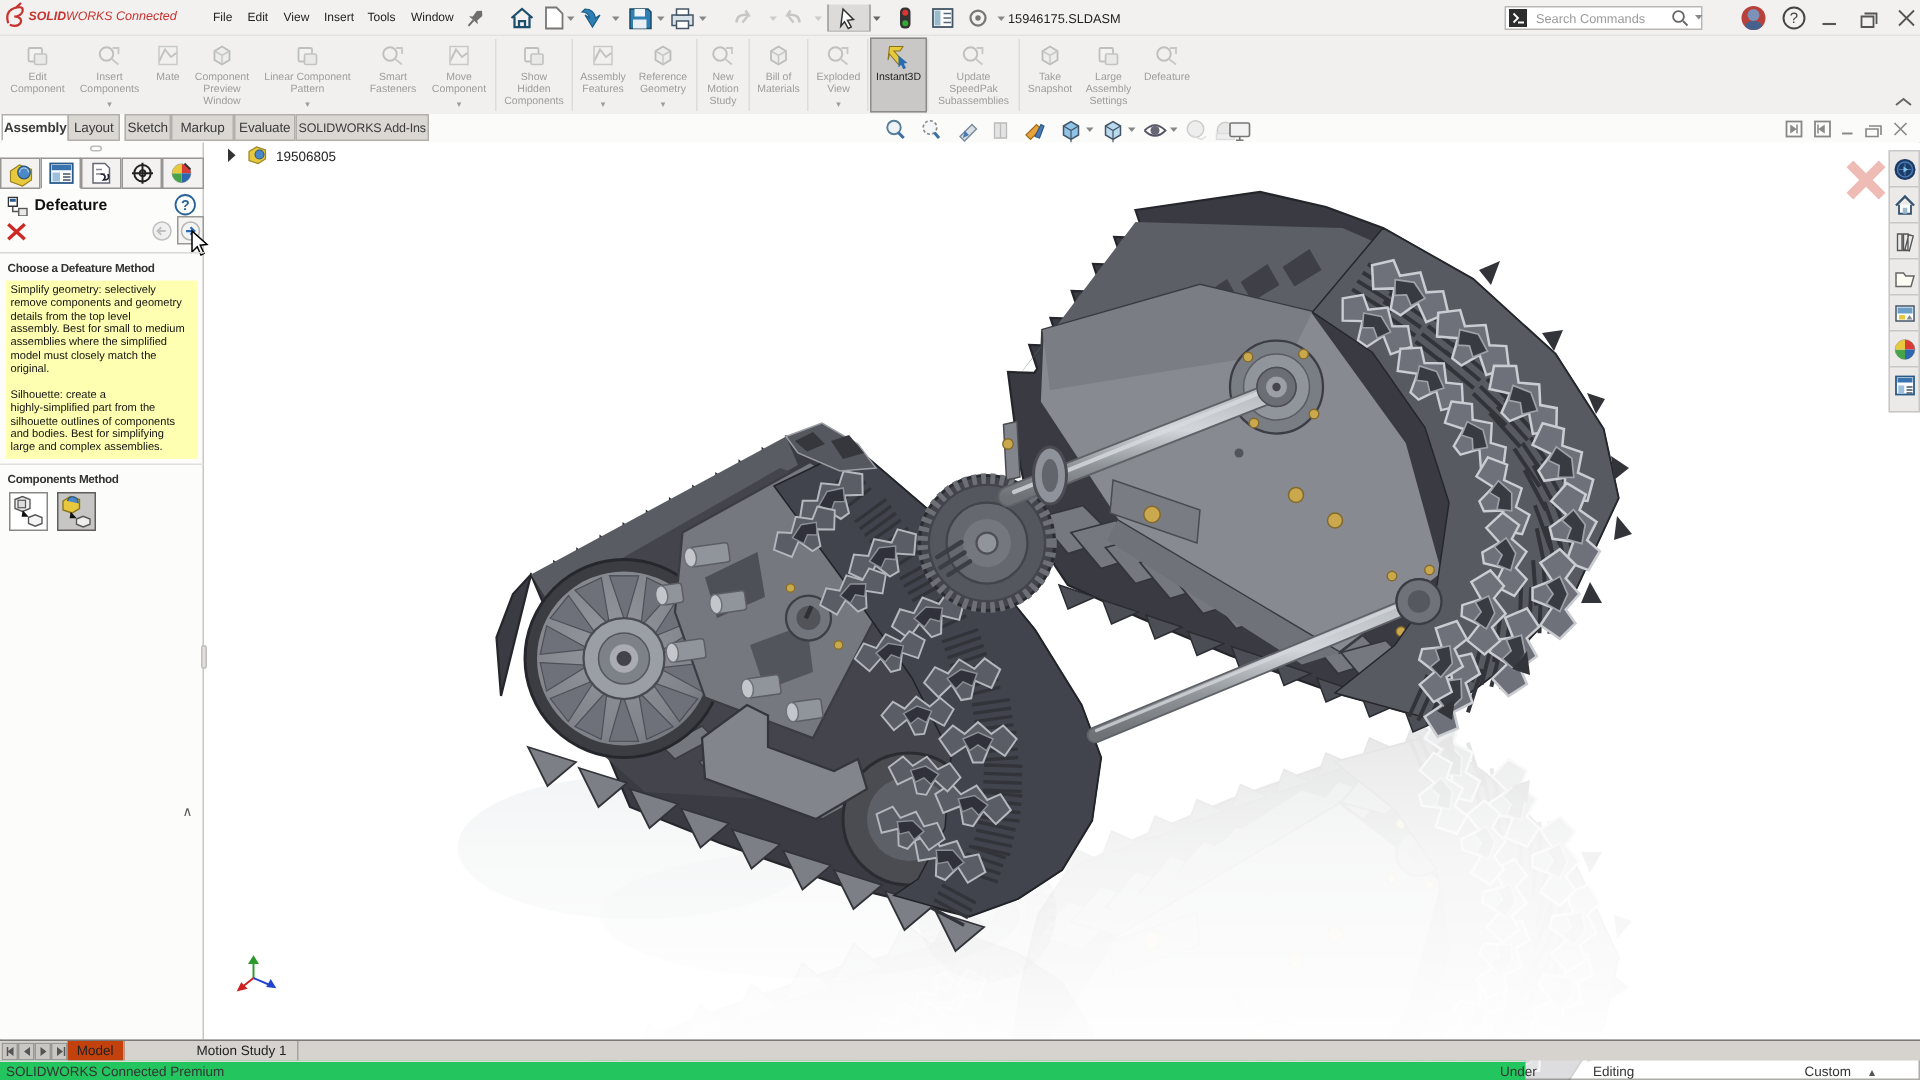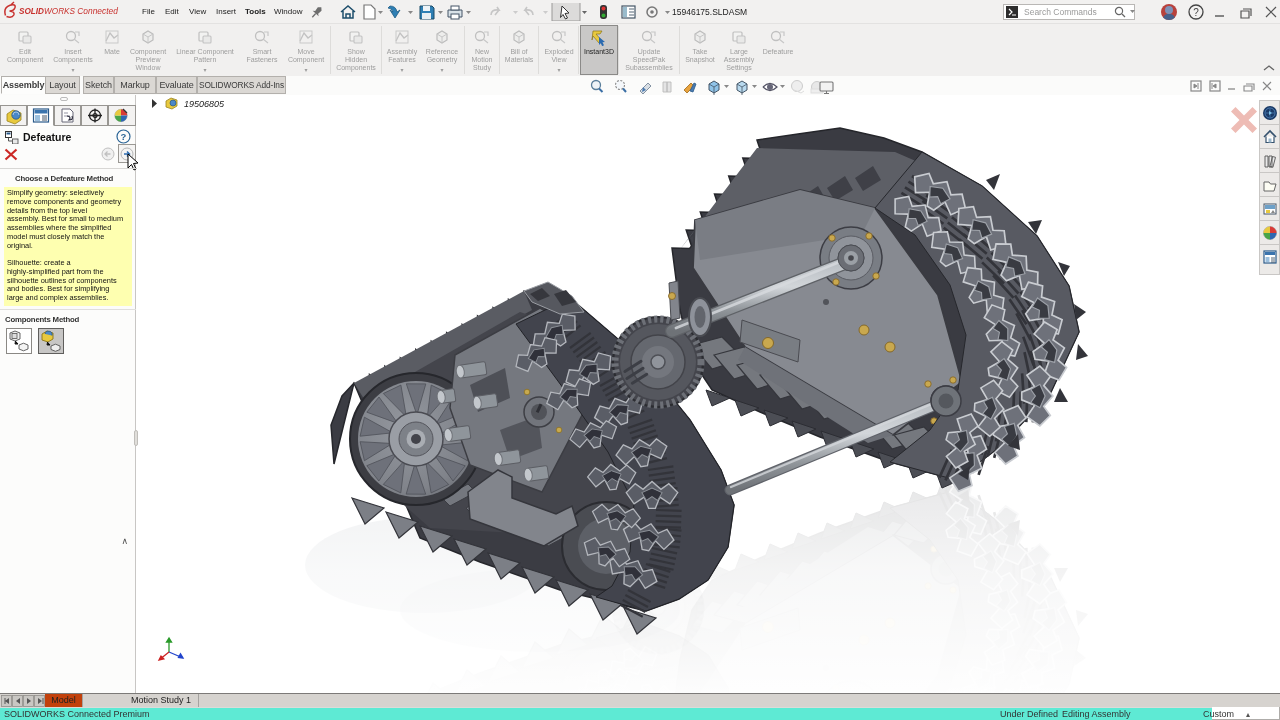--- a/index.html
+++ b/index.html
@@ -25,41 +25,41 @@
 .ptab.active { background:#fff; border-bottom:1px solid #fff; }
 #grpA, #grpB { position:absolute; left:0; width:136px; font-size:7.8px; letter-spacing:-0.2px; font-weight:bold; color:#333; }
 .chev { position:absolute; right:8px; top:1px; color:#555; font-size:9px; font-weight:normal; }
 #yellowbox { position:absolute; left:4px; top:92px; width:128px; height:119px; background:#feffb0; font-size:7.4px; line-height:8.75px; color:#111; padding:2px 0 0 3px; white-space:nowrap; overflow:hidden; }
 .mbtn { position:absolute; width:26px; height:26px; border:1px solid #8a8884; background:#fff; }
 .mbtn.pressed { background:#c7c6c5; border:1px solid #5f5e5c; }
 
 #bottomtabs { position:absolute; left:0; top:693px; width:1280px; height:14px; background:#d6d3cf; border-top:1px solid #7c7a78; }
 .btab { position:absolute; top:0px; height:14px; line-height:13px; font-size:9px; color:#222; text-align:center; background:#d6d3cf; border-right:1px solid #a5a3a0; }
 .btab.active { background:#c2410c; font-weight:normal; }
-#statusbar { position:absolute; left:0; top:707px; width:1212px; height:13px; background:#5eead4; border-top:1px solid #dcdbd9; font-size:9px; color:#333;padding-left:48px; }
+#statusbar { position:absolute; left:0; top:707px; width:1017px; height:13px; background:#22c55e; border-top:1px solid #dcdbd9; font-size:9px; color:#333;padding-left:48px; }
 .sbtxt { position:absolute; top:1px; line-height:11px; }
 
 #viewport { position:absolute; left:137px; top:95px; width:1143px; height:598px; background:#ffffff; }
 #taskpane { position:absolute; right:0px; top:100px; width:21px; height:175px; background:#eceae8; border:1px solid #c9c7c5; }
 .tpbtn { width:19px; height:24px; border-bottom:1px solid #c9c7c5; display:flex; align-items:center; justify-content:center; }
 </style>
 </head>
 <body>
 <div id="app">
 
 <div id="titlebar">
   <svg id="logo" width="140" height="18" viewBox="0 0 140 18" style="left:0;top:1px;position:absolute;">
     <path d="M5.5 14.5 Q3 6.5 10 4.2 Q16 2.6 15 6.5 Q14 10 9.5 10 Q15 10.5 13.8 14 Q12 17.5 6.5 15.5 M10.5 4.2 L14 1" fill="none" stroke="#c8322f" stroke-width="1.5"></path>
     <text x="19" y="12.5" font-size="8.2px" font-weight="bold" font-style="italic" fill="#c8322f" font-family="Liberation Sans">SOLID<tspan font-weight="normal">WORKS</tspan><tspan font-weight="normal" font-size="8.4px"> Connected</tspan></text>
   </svg>
   <div class="menu" style="left:142px;">File</div>
   <div class="menu" style="left:165px;">Edit</div>
   <div class="menu" style="left:189px;">View</div>
   <div class="menu" style="left:216px;">Insert</div>
-  <div class="menu" style="left:245px;font-weight:bold;">Tools</div>
+  <div class="menu" style="left:245px;">Tools</div>
   <div class="menu" style="left:274px;">Window</div>
   <div class="menu" style="left:672px; font-size:8.5px;">15946175.SLDASM</div>
   <svg class="abs" style="left:309px;top:4px;" width="16" height="16" viewBox="0 0 16 16">
         <g transform="rotate(42 8 8)">
           <path d="M8 1.5 L10.5 4 L10 8.5 L12 10 L4 10 L6 8.5 L5.5 4 Z" fill="#6e6e6e"></path>
           <path d="M8 10 L8 15" stroke="#6e6e6e" stroke-width="1.3"></path>
         </g>
       </svg>
 
   <svg class="abs" style="left:337px;top:3px;" width="345" height="18" viewBox="0 0 345 18">
@@ -815,21 +815,21 @@
         <ellipse cx="700" cy="317" rx="11" ry="19" fill="#8e929a" stroke="#4a4c52" stroke-width="2"></ellipse>
         <ellipse cx="700" cy="317" rx="5.5" ry="11" fill="#62656c"></ellipse>
         <polygon points="669,283 678,281 680,318 671,320" fill="#82858c" stroke="#4a4c52" stroke-width="1"></polygon>
         <circle cx="672" cy="296" r="3.5" fill="#c9a84e" stroke="#84682a" stroke-width="0.9"></circle>
       </g>
       <circle cx="851" cy="258" r="13" fill="#6b6e75" stroke="#4c4e54" stroke-width="1"></circle>
       <circle cx="851" cy="258" r="7" fill="#9ba0a6"></circle>
       <circle cx="851" cy="258" r="2.8" fill="#46474d"></circle>
     </svg>
 
-<div class="abs" style="left:150px;top:97px;width:200px;height:14px;font-style:italic;">
+<div class="abs" style="left:150px;top:97px;width:200px;height:14px;">
   <svg width="200" height="14" viewBox="0 0 200 14">
     <path d="M2 2 l5 4.5 l-5 4.5 z" fill="#333"></path>
     <g transform="translate(14,0)">
           <path d="M2 4 l5 -3 l6 2 l0 6 l-5 3 l-6 -2 z" fill="#e8c93e" stroke="#9a8420" stroke-width="0.8"></path>
           <circle cx="9" cy="6" r="3" fill="#4a88c8" stroke="#2a567f" stroke-width="0.7"></circle>
         </g>
     <text x="34" y="10" font-size="9" fill="#222" font-family="Liberation Sans">19506805</text>
   </svg>
 </div>
 
@@ -962,21 +962,21 @@
   <div class="abs" style="left:118px;top:49px;width:18px;height:19px;background:#f5f4f3;border:1px solid #9a9894;"></div>
   <svg class="abs" style="left:120px;top:52px;" width="14" height="14" viewBox="0 0 14 14">
         <circle cx="7" cy="7" r="6" fill="#f4f4f4" stroke="#b5b5b5" stroke-width="1"></circle>
         <path d="M4 7 h5 M7 4.5 L9.5 7 L7 9.5" stroke="#2a6ab0" stroke-width="1.5" fill="none"></path>
       </svg>
   <svg class="abs" style="left:126px;top:58px;" width="16" height="20" viewBox="0 0 16 20">
         <path d="M2 1 L2 15 L5.5 11.5 L8 17 L10 16 L7.5 10.5 L12 10 z" fill="#fff" stroke="#000" stroke-width="1"></path>
       </svg>
   <div class="abs" style="left:0px;top:73px;width:136px;height:1px;background:#d8d7d5;"></div>
 
-  <div id="grpA" style="top:79px;"><span style="margin-left:15px;">Choose a Defeature Method</span><span class="chev" style="top:80px;">∧</span></div>
+  <div id="grpA" style="top:79px;"><span style="margin-left:5px;">Choose a Defeature Method</span><span class="chev" style="top:80px;">∧</span></div>
   <div id="yellowbox">Simplify geometry: selectively<br>remove components and geometry<br>details from the top level<br>assembly. Best for small to medium<br>assemblies where the simplified<br>model must closely match the<br>original.<br><br>Silhouette: create a<br>highly-simplified part from the<br>silhouette outlines of components<br>and bodies. Best for simplifying<br>large and complex assemblies.</div>
   <div class="abs" style="left:0px;top:214px;width:136px;height:1px;background:#e0dfdd;"></div>
 
   <div id="grpB" style="top:220px;"><span style="margin-left:5px;">Components Method</span><span class="chev" style="top:221px;">∧</span></div>
   <div class="mbtn" style="left:6px;top:233px;"></div>
   <div class="mbtn pressed" style="left:38px;top:233px;"></div>
   <svg class="abs" style="left:8px;top:235px;" width="22" height="22" viewBox="0 0 22 22">
     <path d="M2 3 l5 -2 l5 2 v6 l-5 2 l-5 -2 z" fill="#eee" stroke="#555" stroke-width="0.9"></path>
         <rect x="4" y="3.5" width="5" height="5" fill="#ddd" stroke="#555" stroke-width="0.8"></rect>
     <path d="M7 11 l3 3 M10 14 l-3 0 l0.5 -2.8 z" stroke="#111" fill="#111" stroke-width="1"></path>

